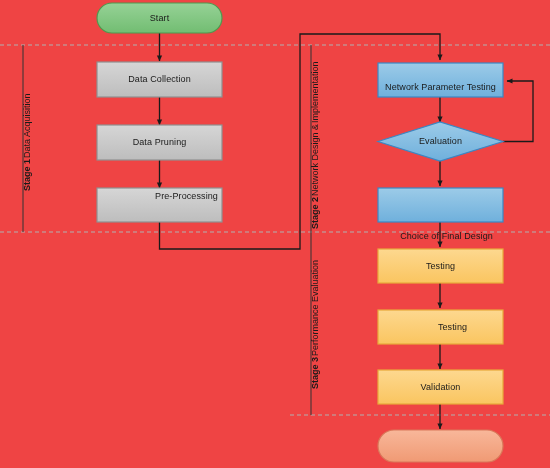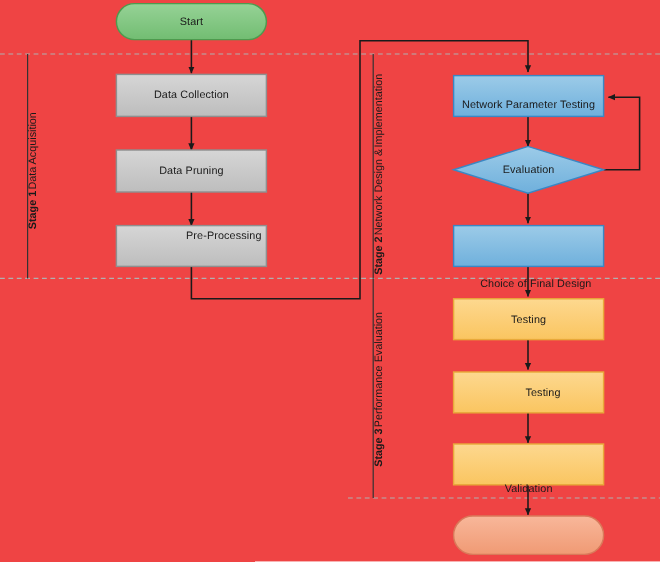--- a/index.html
+++ b/index.html
@@ -156,21 +156,21 @@
   <div class="node-label" style="left:378px; top:63px; width:125px; height:48px;text-align:right;">Network Parameter Testing</div>
 
   <div class="node-label" style="left:378px; top:124px; width:125px; height:35px;">Evaluation</div>
 
   <div class="node-label" style="left:378px; top:188px; width:137px; height:34px;margin-top:31px;">Choice of Final Design</div>
 
   <div class="node-label" style="left:378px; top:249px; width:125px; height:34px;">Testing</div>
 
   <div class="node-label" style="left:378px; top:310px; width:125px; height:34px;margin-left:12px;">Testing</div>
 
-  <div class="node-label" style="left:378px; top:370px; width:125px; height:34px;margin-top:20px;">Validation</div>
+  <div class="node-label" style="left:378px; top:370px; width:125px; height:34px;">Validation</div>
 
 
   <div class="stage-label" style="left:22px; top:90px; height:105px;">
     <span class="stage-lines">
       <span class="stage-title">Stage 1</span>
       <span class="stage-sub">Data Acquisition</span>
     </span>
   </div>
 
   <div class="stage-label" style="left:310px; top:90px; height:110px;">

